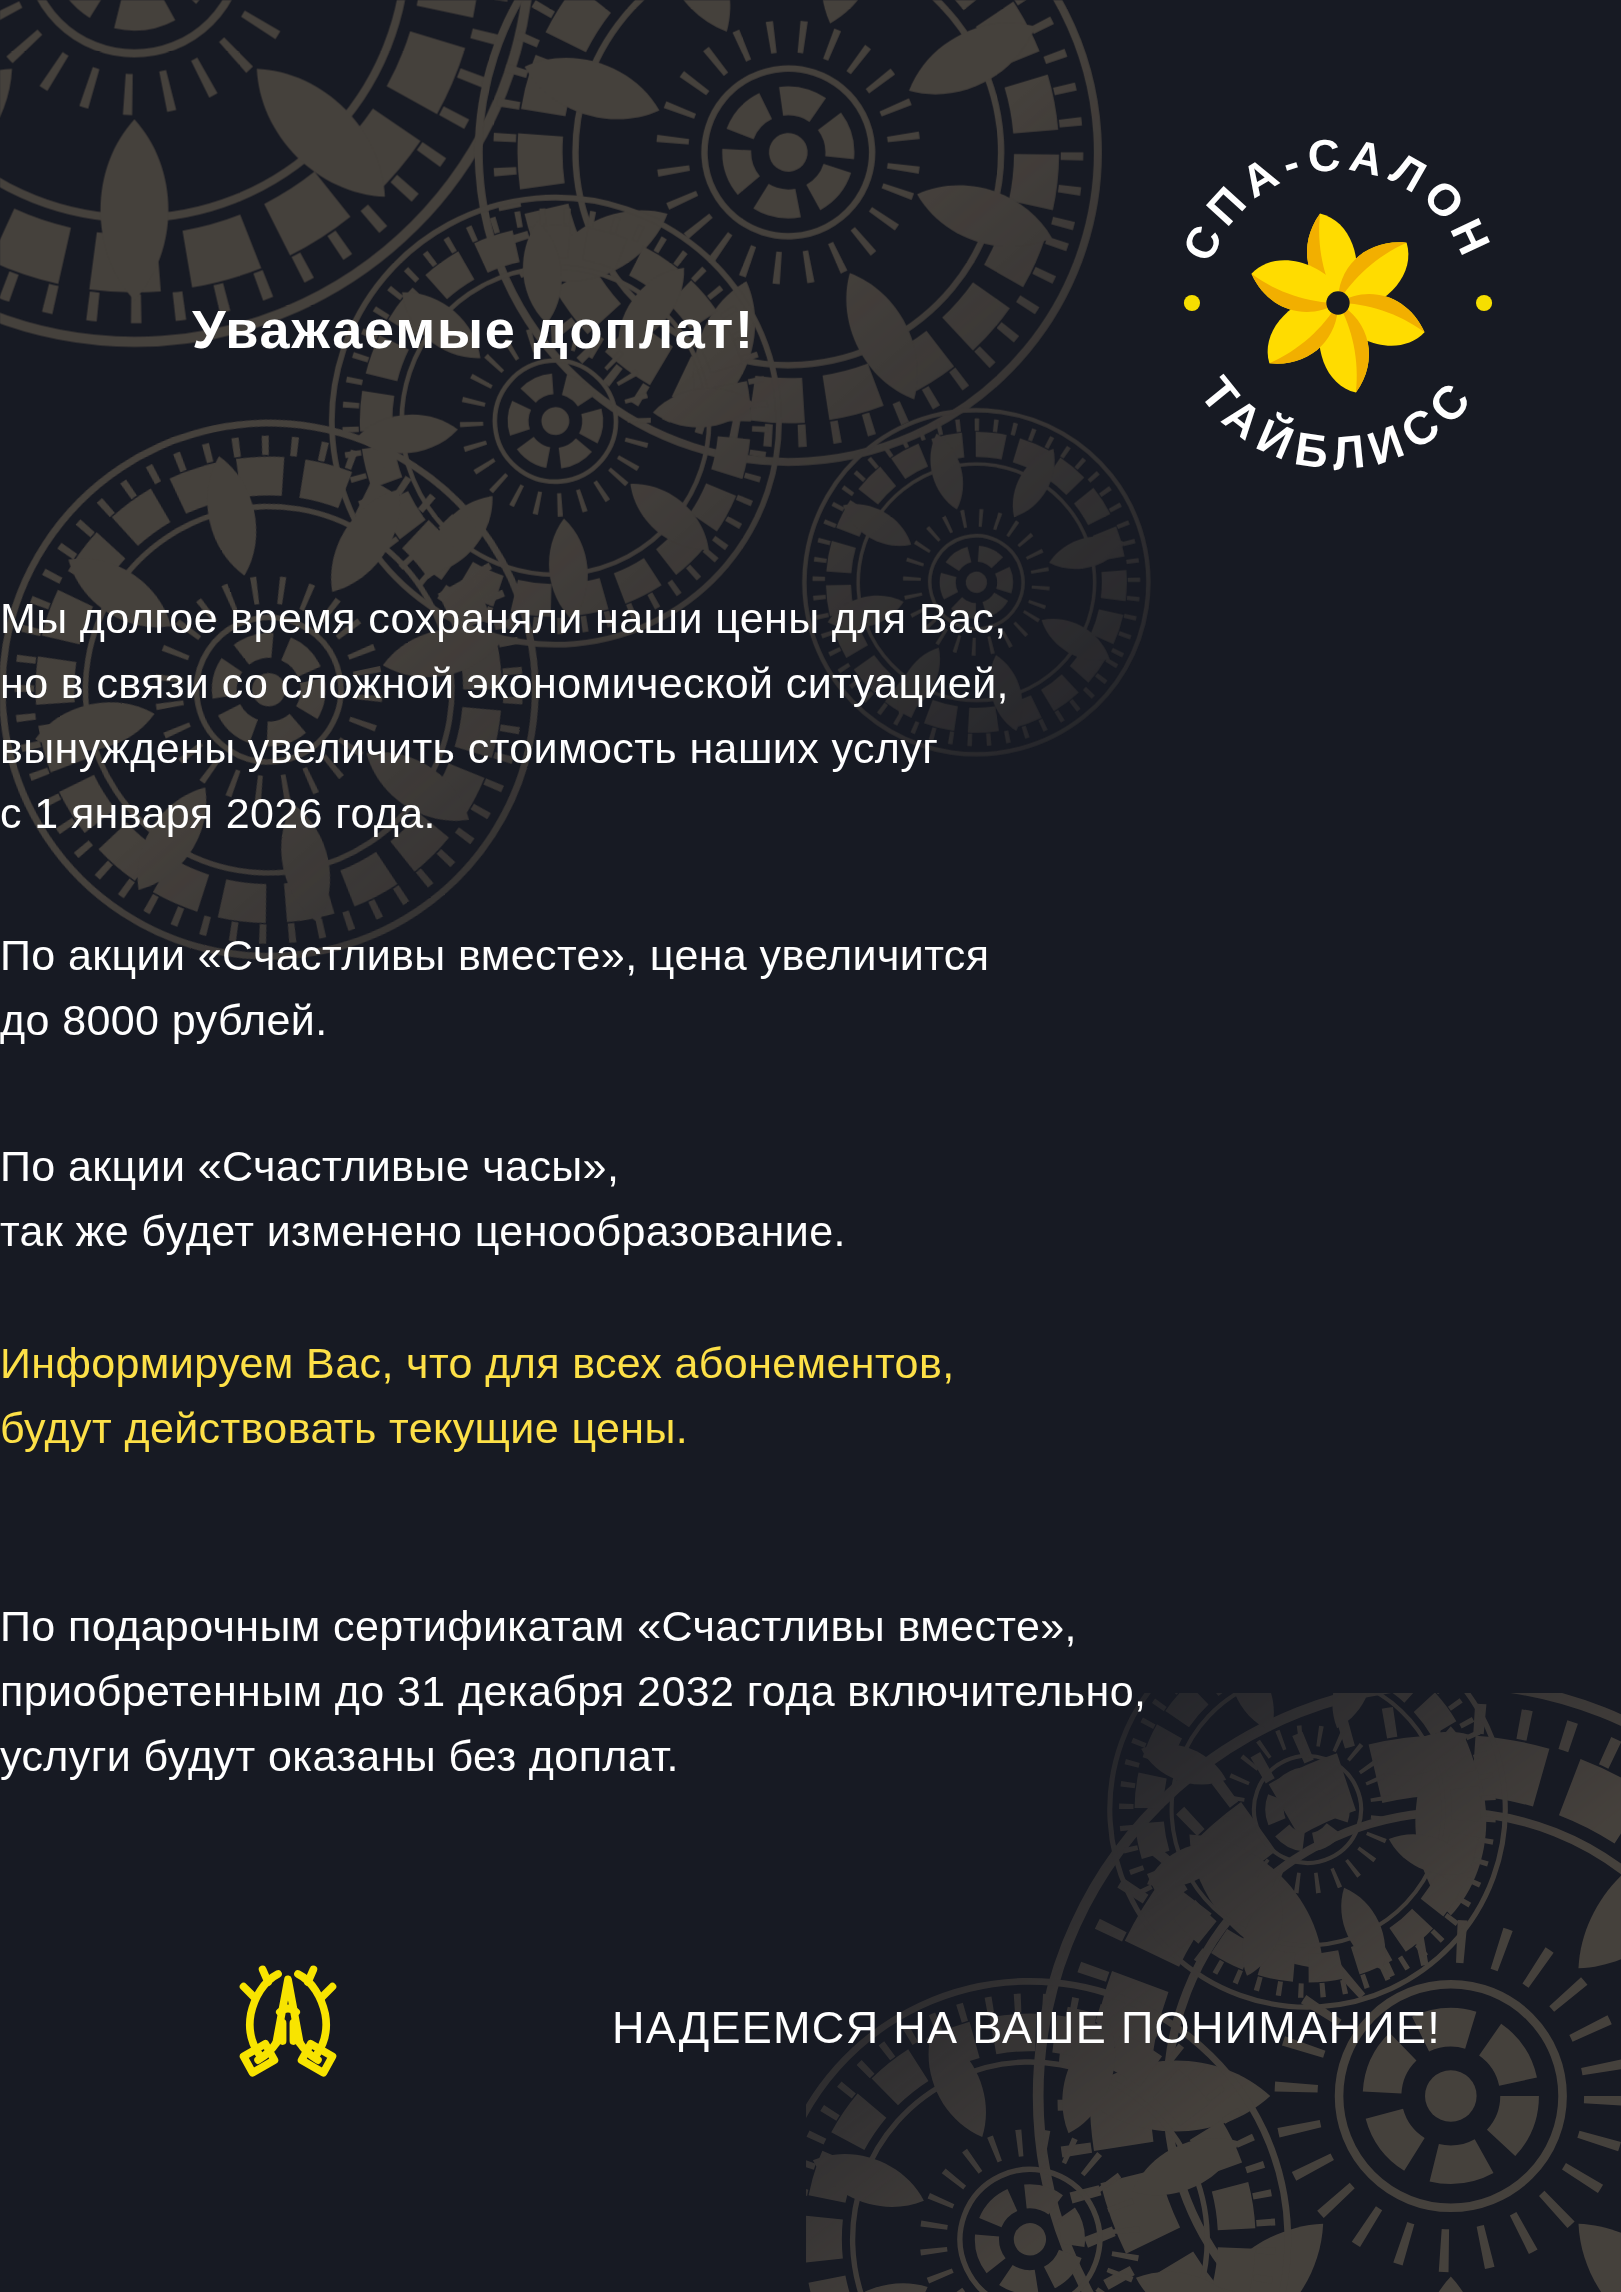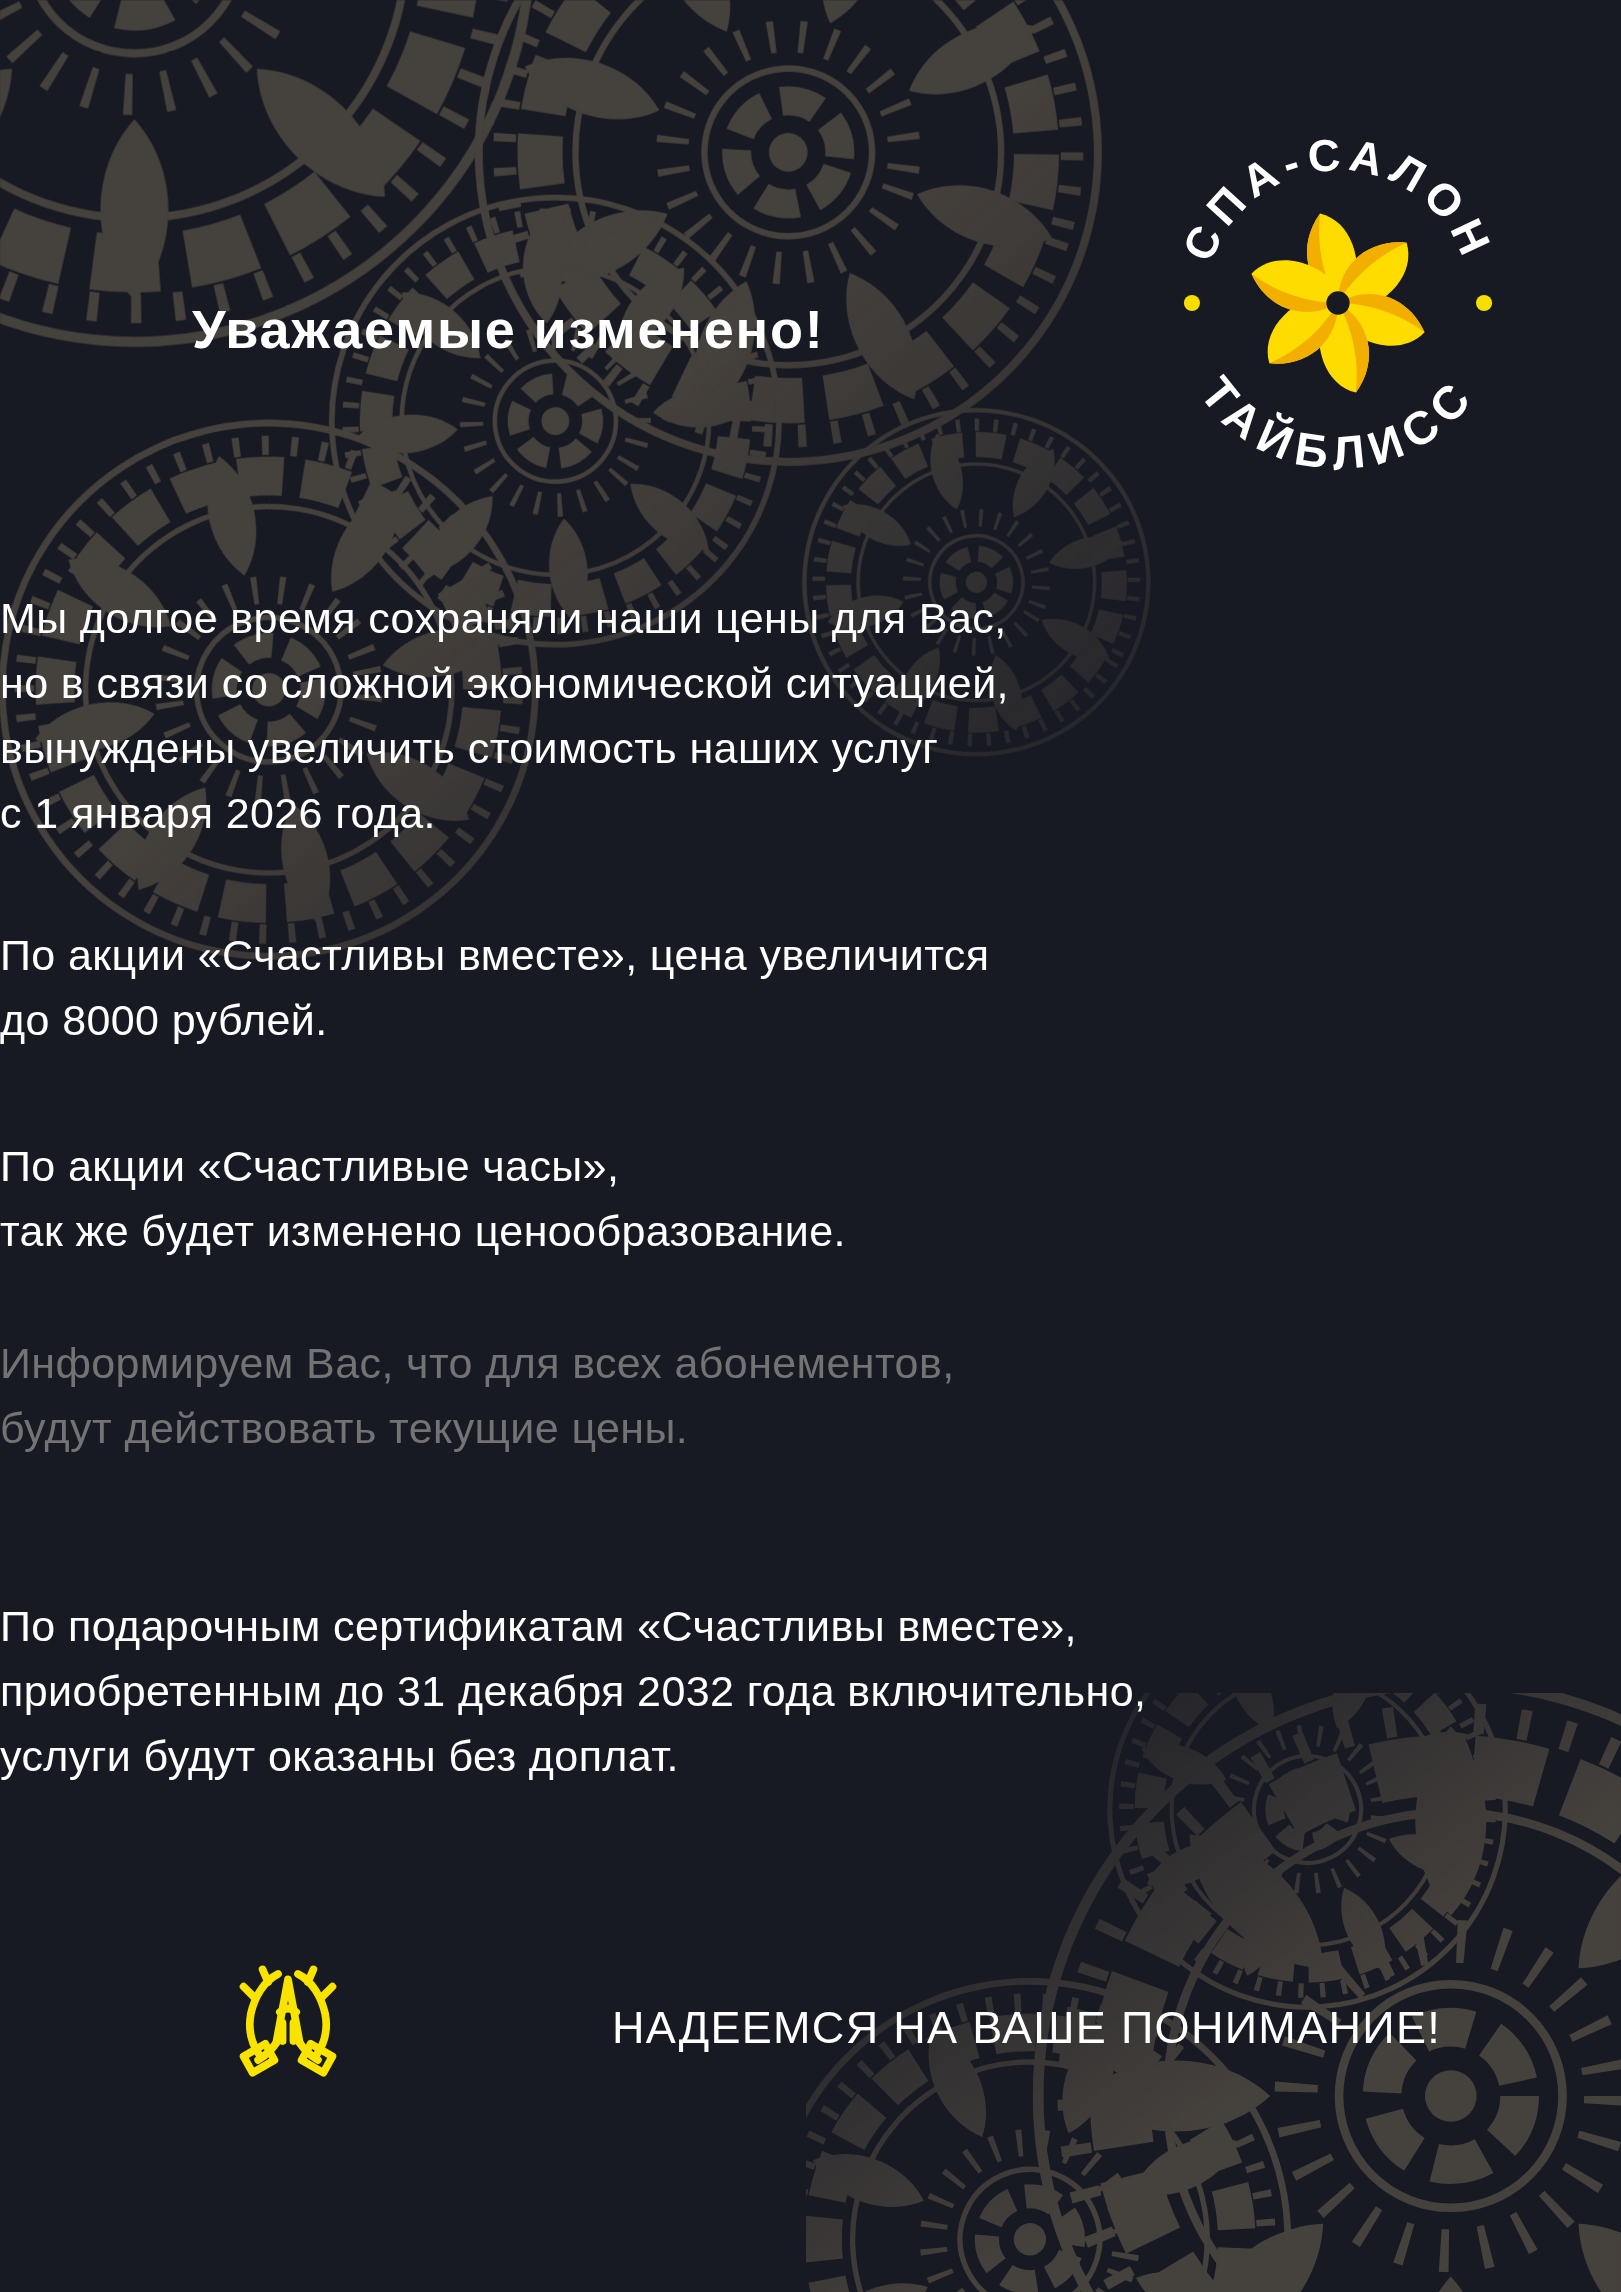--- a/index.html
+++ b/index.html
@@ -20,21 +20,21 @@
   .logo text{font-family:"Liberation Sans",sans-serif;font-weight:700;fill:#FFFFFF;}
   .para{
     position:absolute;left:0;width:1621px;
     font-size:43px;line-height:65px;letter-spacing:0.4px;font-weight:400;
   }
   .para div{white-space:nowrap;}
   .para .b{font-weight:400;}
   .para-1{top:586px;}
   .para-2{top:923px;}
   .para-3{top:1134px;}
-  .para-4{top:1331px;color:#737373;}
+  .para-4{top:1331px;color:#fde047;}
   .para-5{top:1594px;}
   .hands{position:absolute;left:220px;top:1954px;width:136px;height:136px;}
   .footer-msg{
     position:absolute;left:304px;top:2000px;width:1137px;text-align:right;
     font-size:45px;line-height:56px;letter-spacing:1.3px;font-weight:400;
     white-space:nowrap;
   }
 </style>
 </head>
 <body>
@@ -93,21 +93,21 @@
         <rect width="910" height="670" fill="url(#gBR)"></rect>
       </mask>
   </defs>
   <g mask="url(#fadeBR)" opacity="0.85">
     <use href="#mandala" transform="translate(720,450) scale(4.8)"></use>
     <use href="#mandala" transform="translate(250,610) scale(3.0) rotate(20)"></use>
     <use href="#mandala" transform="translate(560,130) scale(2.3) rotate(-25)"></use>
   </g>
 </svg>
 
-<h1 class="page-title">Уважаемые изменено!</h1>
+<h1 class="page-title">Уважаемые доплат!</h1>
 
 <svg class="logo" viewBox="0 0 500 500">
   <defs>
     <path id="arcTop" d="M 102,250 A 148,148 0 0 1 398,250" fill="none"></path>
     <path id="arcBottom" d="M 65,250 A 185,185 0 0 0 435,250" fill="none"></path>
   </defs>
   <text font-size="50" letter-spacing="8">
     <textPath href="#arcTop" startOffset="50%" text-anchor="middle">СПА-САЛОН</textPath>
   </text>
   <text font-size="52" letter-spacing="10">

